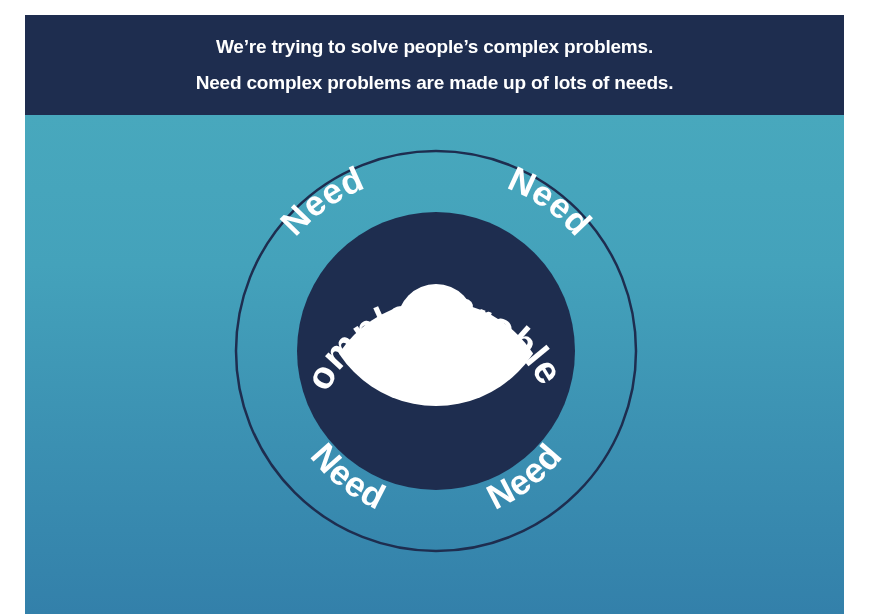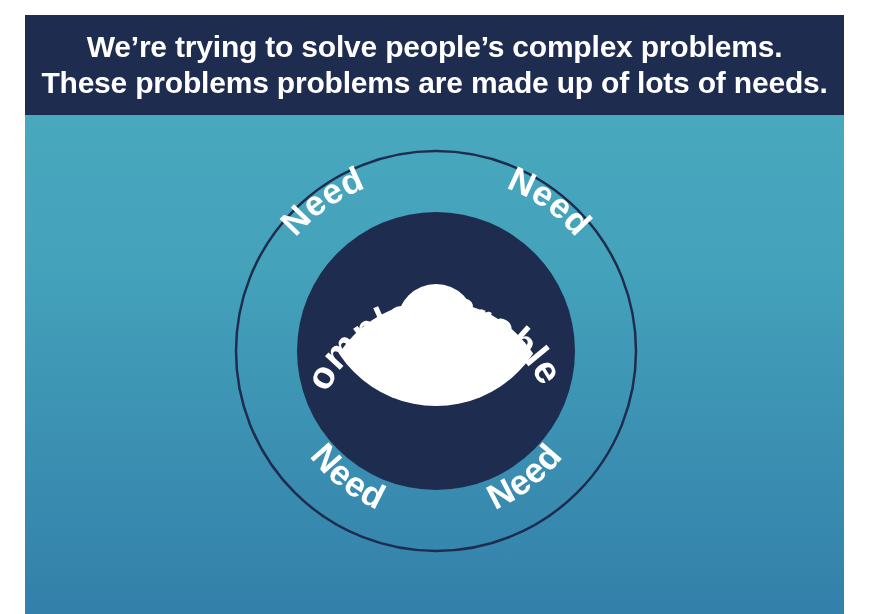--- a/index.html
+++ b/index.html
@@ -34,21 +34,21 @@
     display: flex;
     flex-direction: column;
     align-items: center;
     justify-content: center;
     box-sizing: border-box;
   }
   .header-line {
     color: #ffffff;
     font-family: "Liberation Sans", sans-serif;
     font-weight: bold;
-    font-size: 30px;
+    font-size: 19px;
     line-height: 36px;
     letter-spacing: -0.2px;
     white-space: nowrap;
     text-align: right;
   }
 
   
   #body-panel {
     position: absolute;
     left: 25px;
@@ -76,21 +76,21 @@
   .need-label { font-size: 35px; letter-spacing: 0.5px; }
   .problem-label { font-size: 38px; letter-spacing: 0.5px; }
 </style>
 </head>
 <body>
 
 <div id="slide">
 
   <div id="header-band">
     <div class="header-line">We’re trying to solve people’s complex problems.</div>
-    <div class="header-line">These problems problems are made up of lots of needs.</div>
+    <div class="header-line">Need complex problems are made up of lots of needs.</div>
   </div>
 
   <div id="body-panel">
 
     <svg id="diagram-svg" viewBox="0 0 819 499" xmlns="http://www.w3.org/2000/svg">
 
       <defs>
 
         <path id="arc-problem" d="M 301,282 A 118,118 0 0 1 521,282" fill="none"></path>
 

